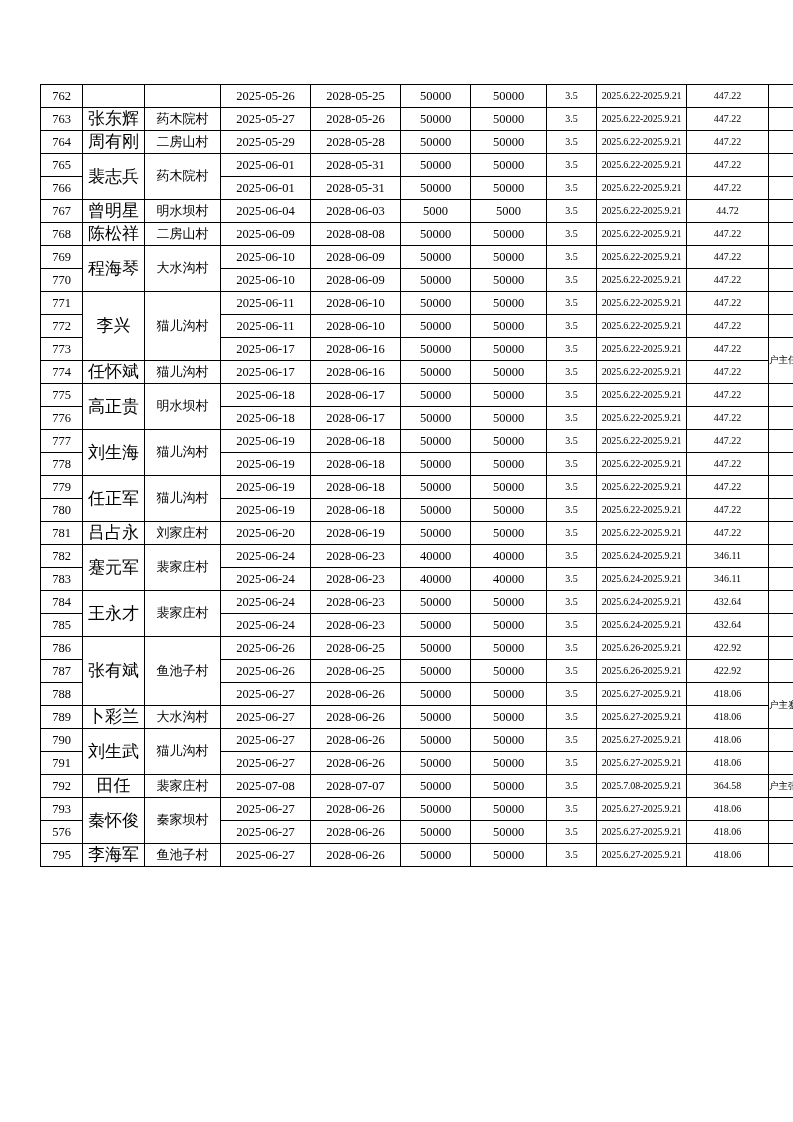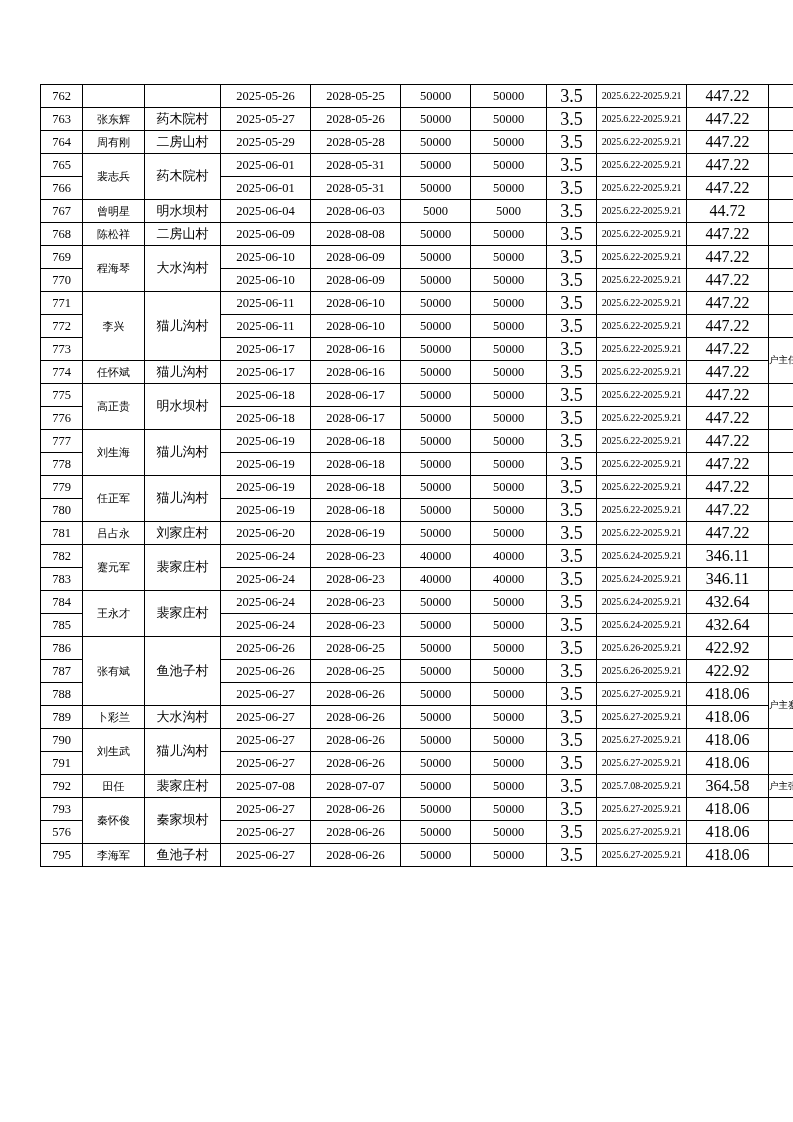--- a/index.html
+++ b/index.html
@@ -43,30 +43,30 @@
   col.c-start  { width: 90px; }
   col.c-end    { width: 90px; }
   col.c-amt    { width: 70px; }
   col.c-bal    { width: 76px; }
   col.c-rate   { width: 50px; }
   col.c-period { width: 90px; }
   col.c-int    { width: 82px; }
   col.c-note   { width: 31px; }
 
   td.idx { font-size: 12.5px; }
-  td.name { font-size: 11px; }
+  td.name { font-size: 17px; }
   td.vill { font-size: 13px; }
   td.date { font-size: 12.5px; letter-spacing: 0px; }
   td.num { font-size: 12.5px; }
-  td.rate { font-size: 18px; }
+  td.rate { font-size: 10px; }
   td.period {
     font-size: 10px;
     letter-spacing: -0.2px;
   }
-  td.interest { font-size: 16px; }
+  td.interest { font-size: 10px; }
   td.note {
     font-size: 9.5px;
     line-height: 1.45;
     white-space: normal;
     word-break: break-all;
     padding: 2px 0;
   }
   td.tall { height: 68px; }
   td.tall-92 { height: 92px; margin-top: 28px; }
   .vert-note {

